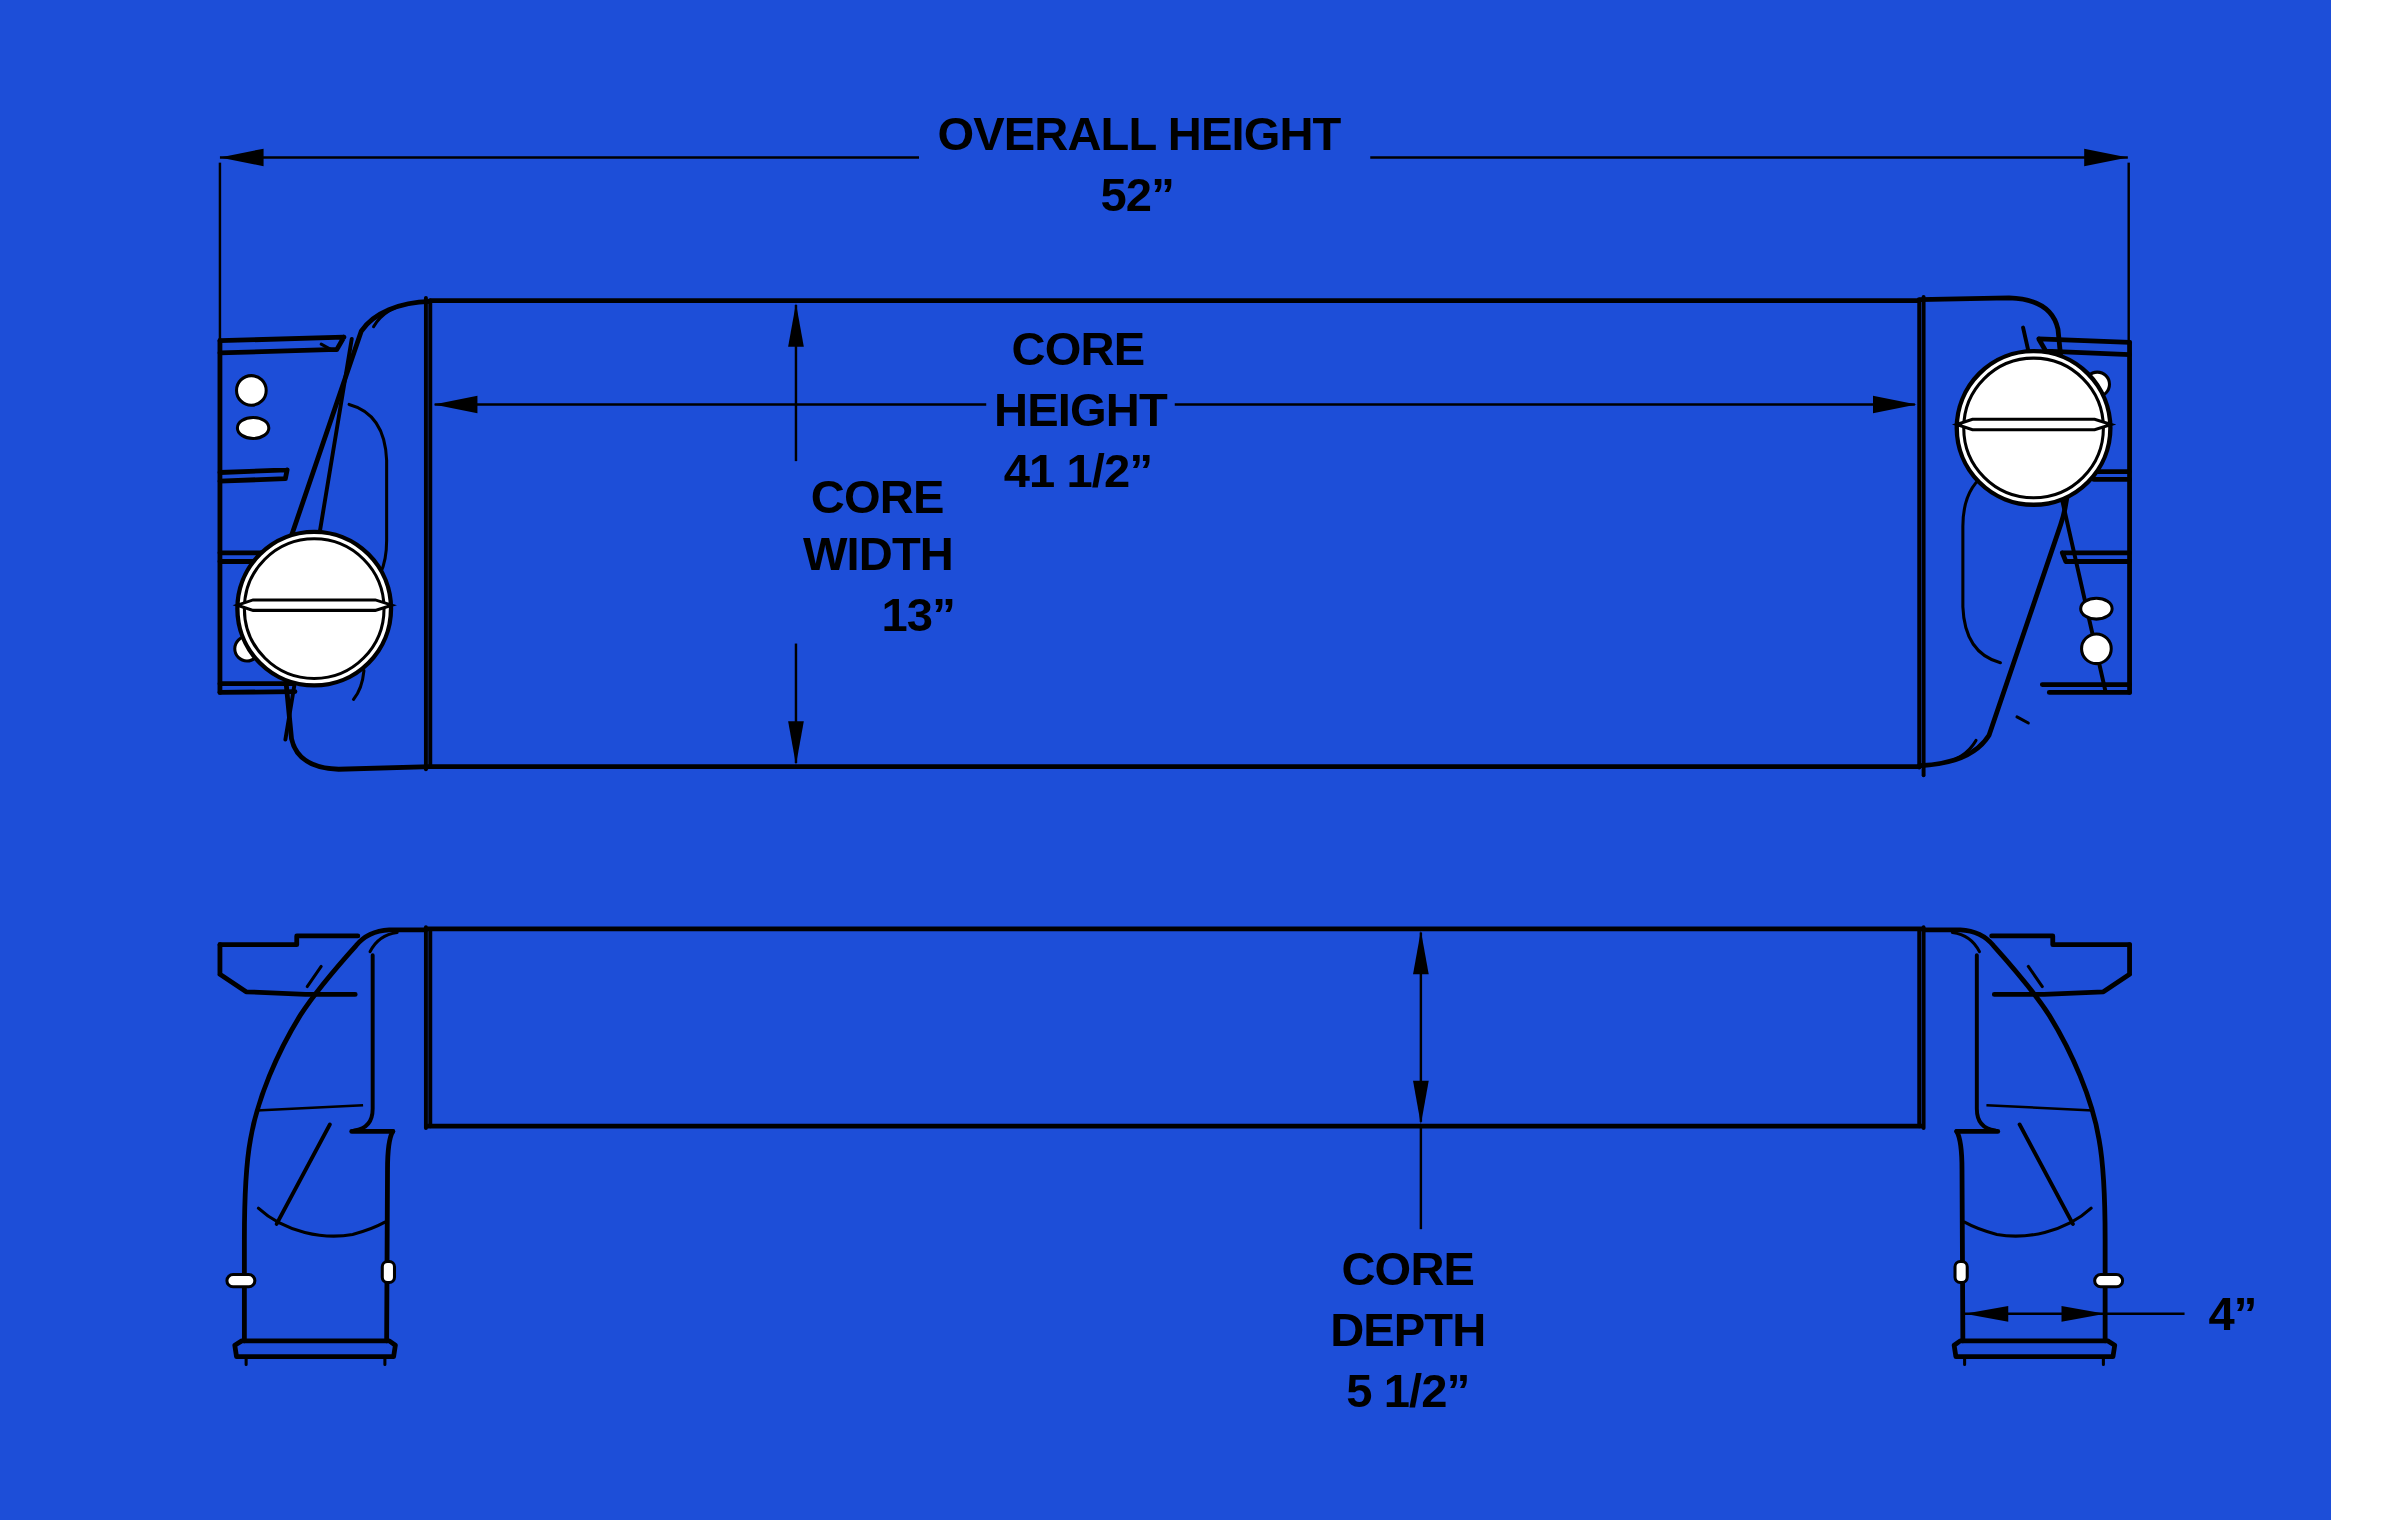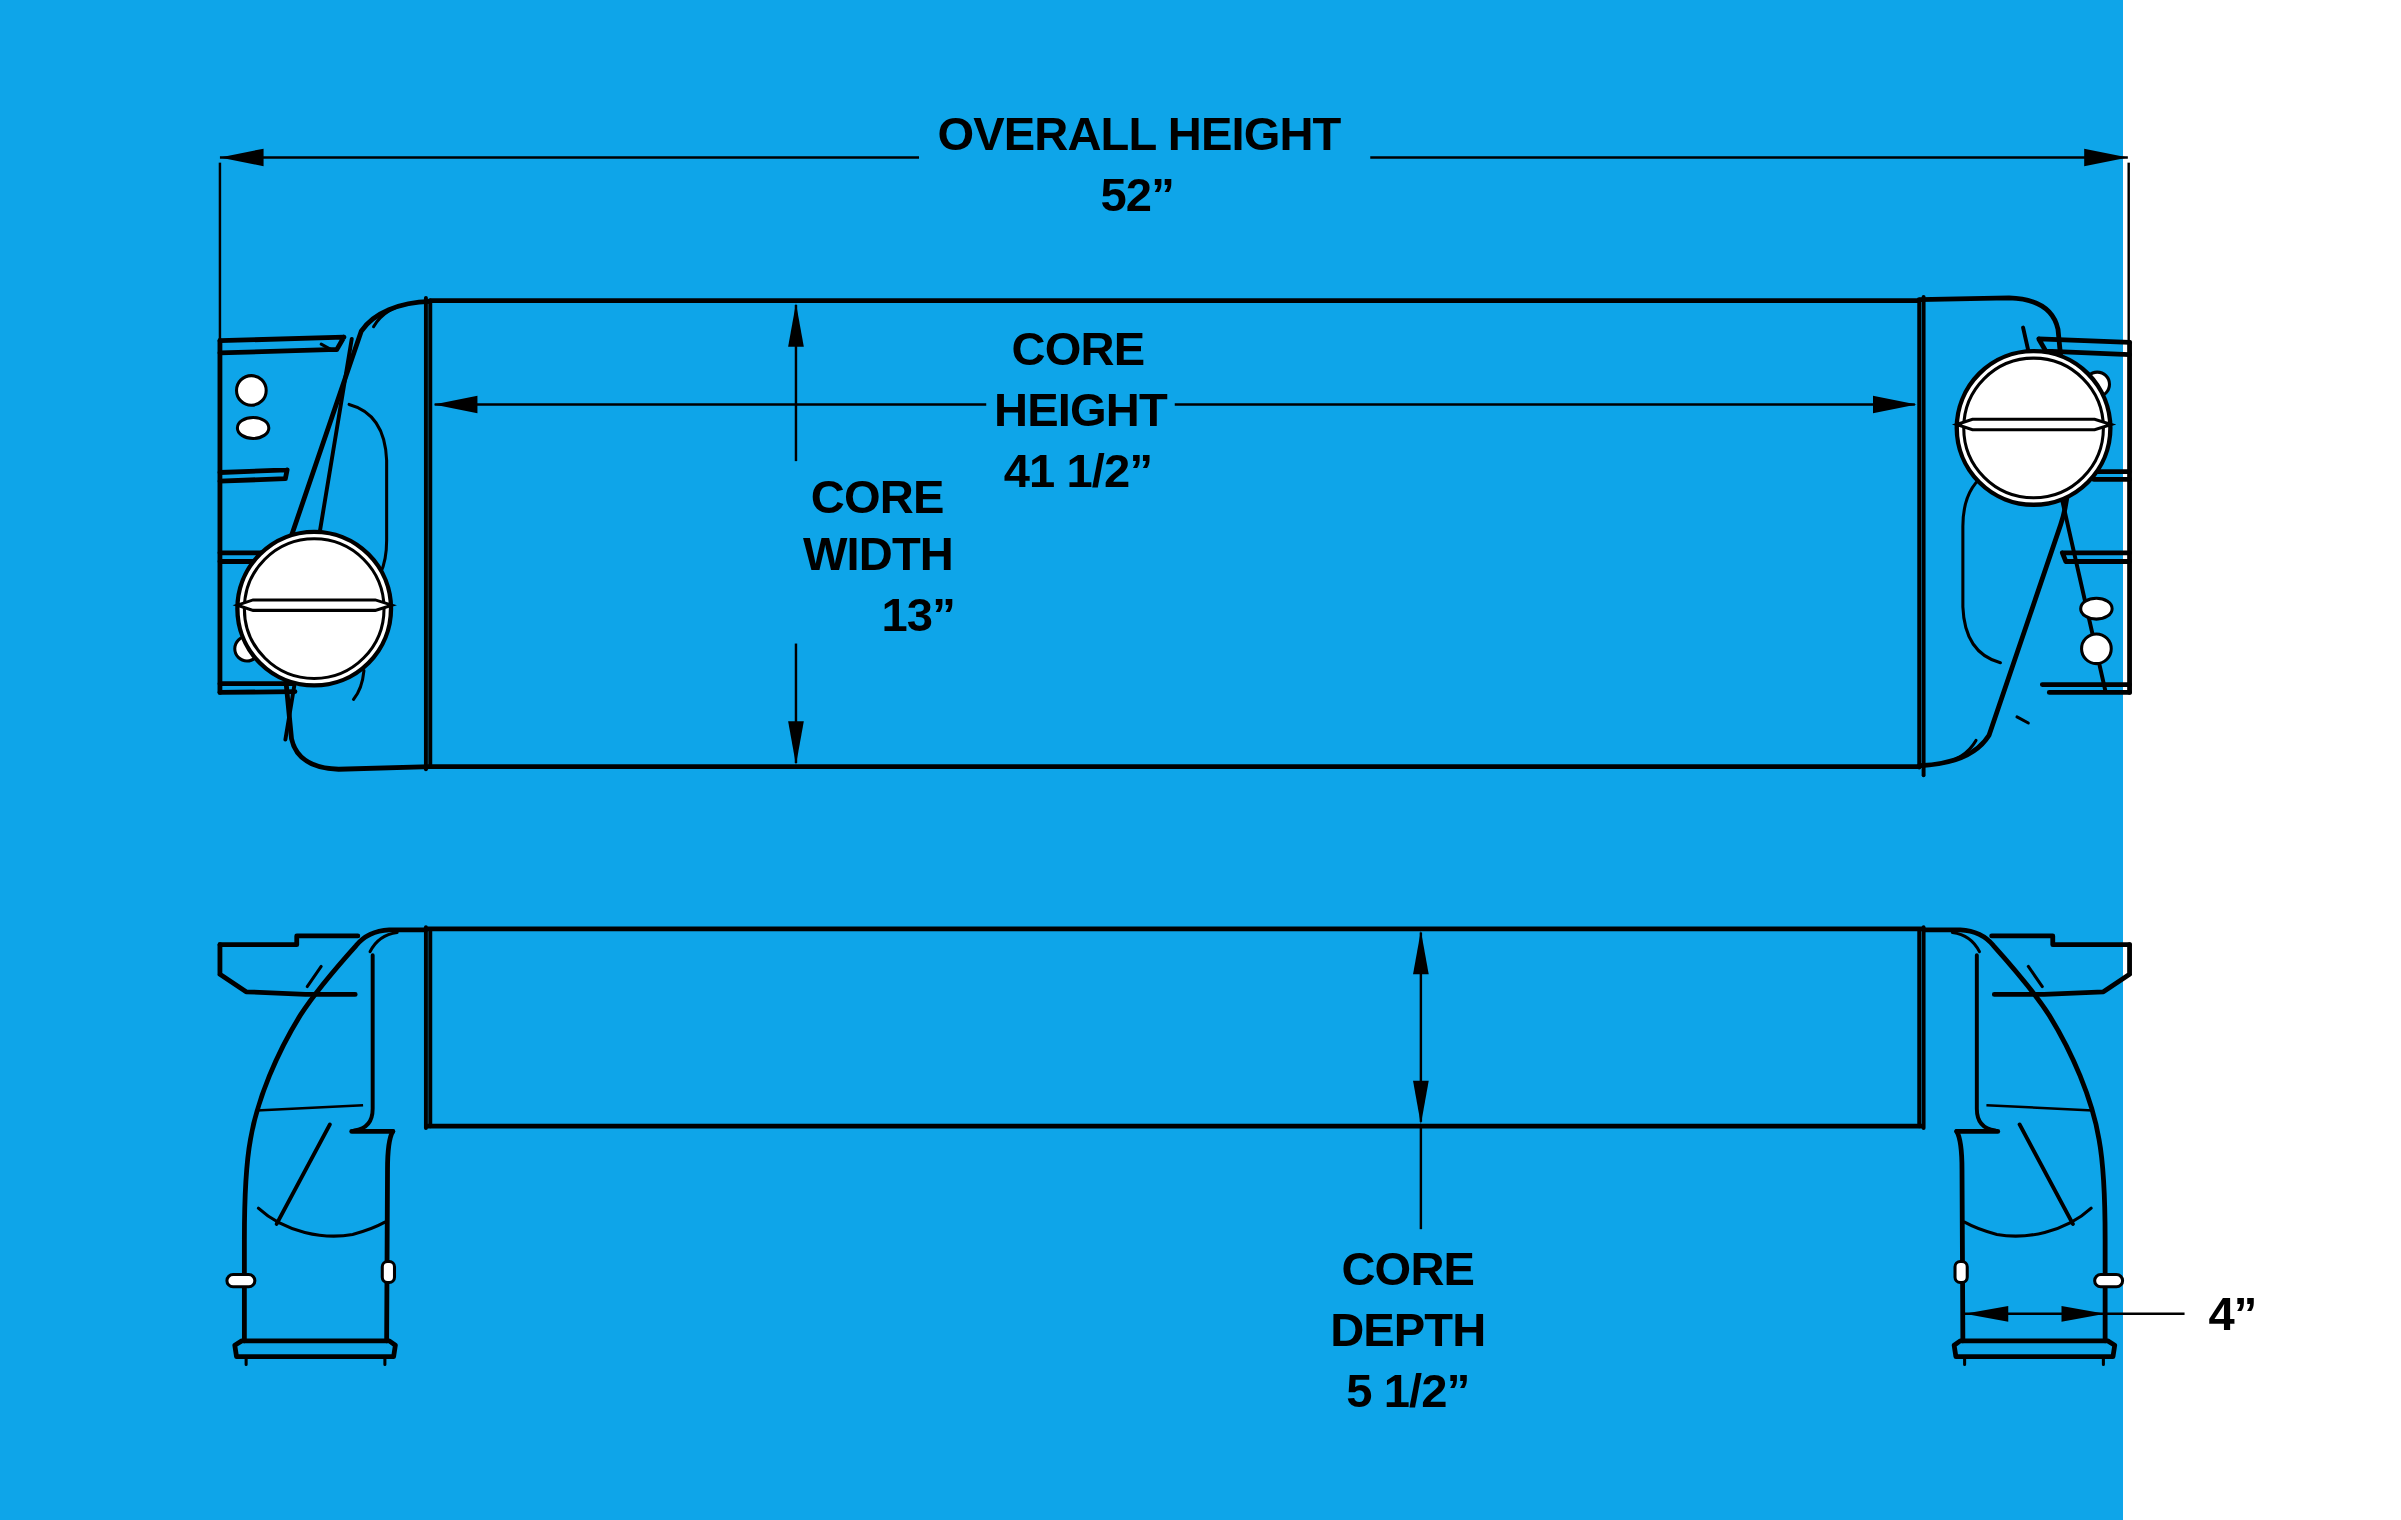--- a/index.html
+++ b/index.html
@@ -1,16 +1,16 @@
 <!DOCTYPE html>
 <html style="font-size:14px"><head>
 <meta charset="utf-8">
 <style>
   html,body{margin:0;padding:0;background:#ffffff;}
-  .drawing-wrap{width:2123px;height:1521px;background:#0ea5e9;}
+  .drawing-wrap{width:2331px;height:1521px;background:#1d4ed8;}
   svg{display:block;}
   .heavy{fill:none;stroke:#000;stroke-width:5.5;stroke-linecap:round;stroke-linejoin:round;}
   .h4{fill:none;stroke:#000;stroke-width:4.5;stroke-linecap:round;stroke-linejoin:round;}
   .med{fill:none;stroke:#000;stroke-width:3.5;stroke-linecap:round;stroke-linejoin:round;}
   .thin{fill:none;stroke:#000;stroke-width:2.8;stroke-linecap:butt;}
   .wfill{fill:#ffffff;stroke:#000;}
   .arrow{fill:#000;stroke:none;}
   .lbl{font-family:"Liberation Sans", sans-serif;font-weight:700;font-size:54px;letter-spacing:-1px;fill:#000;text-anchor:middle;}
 </style>
 </head>

